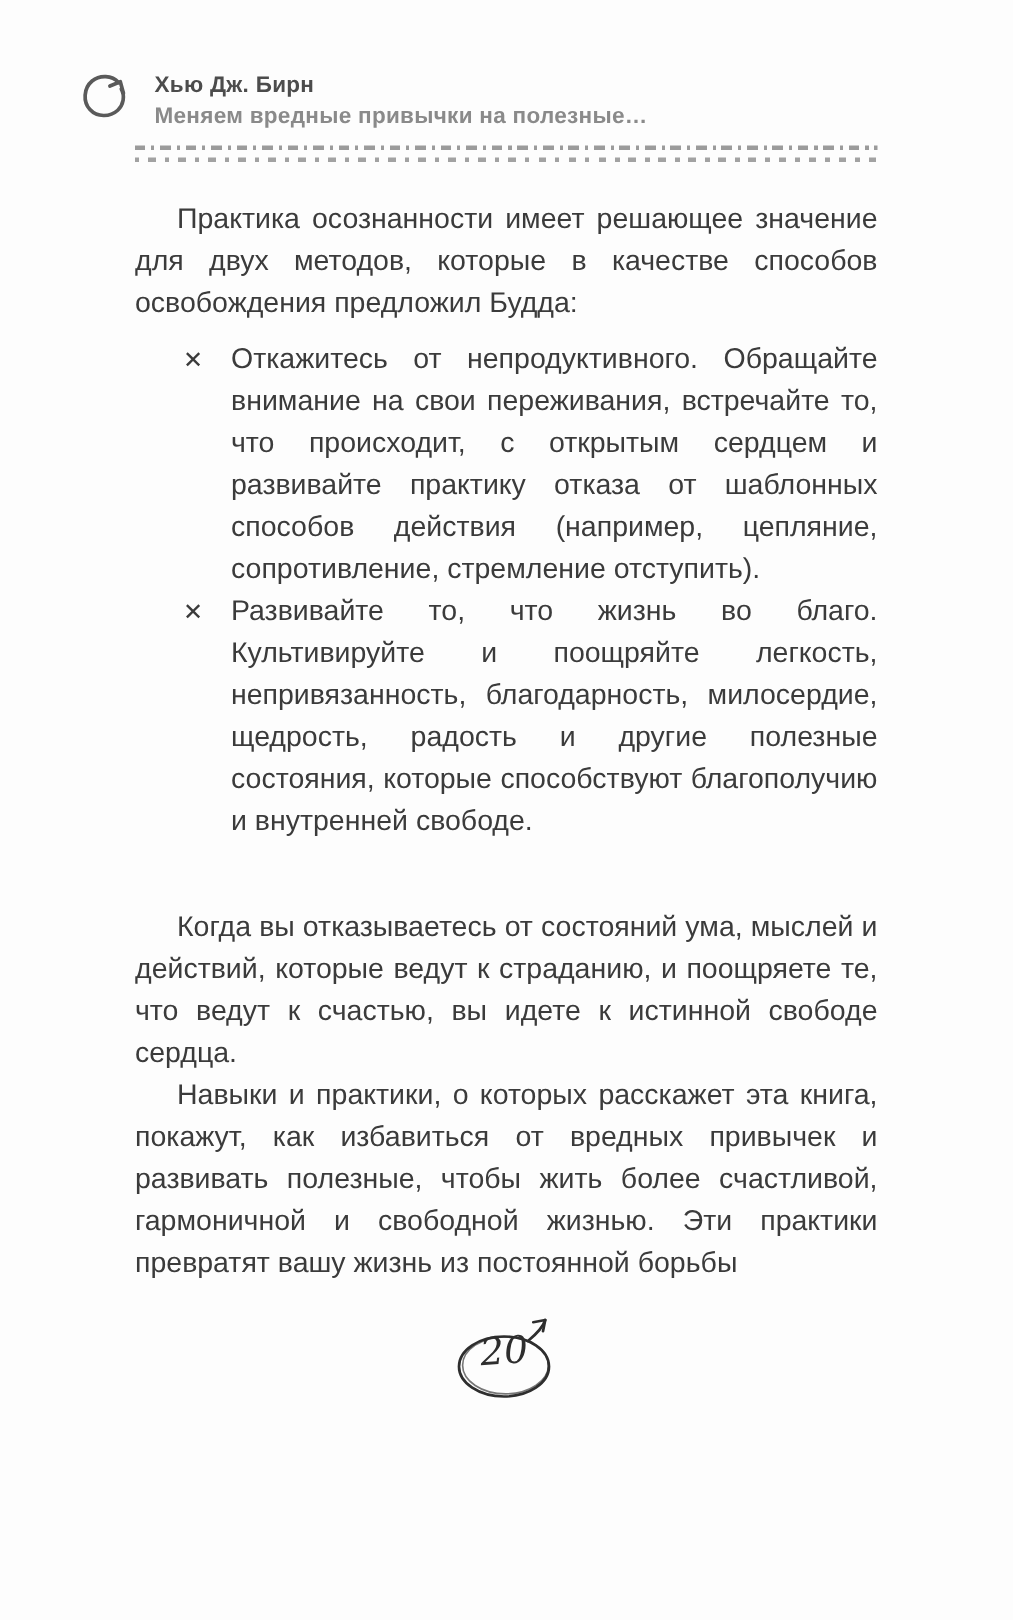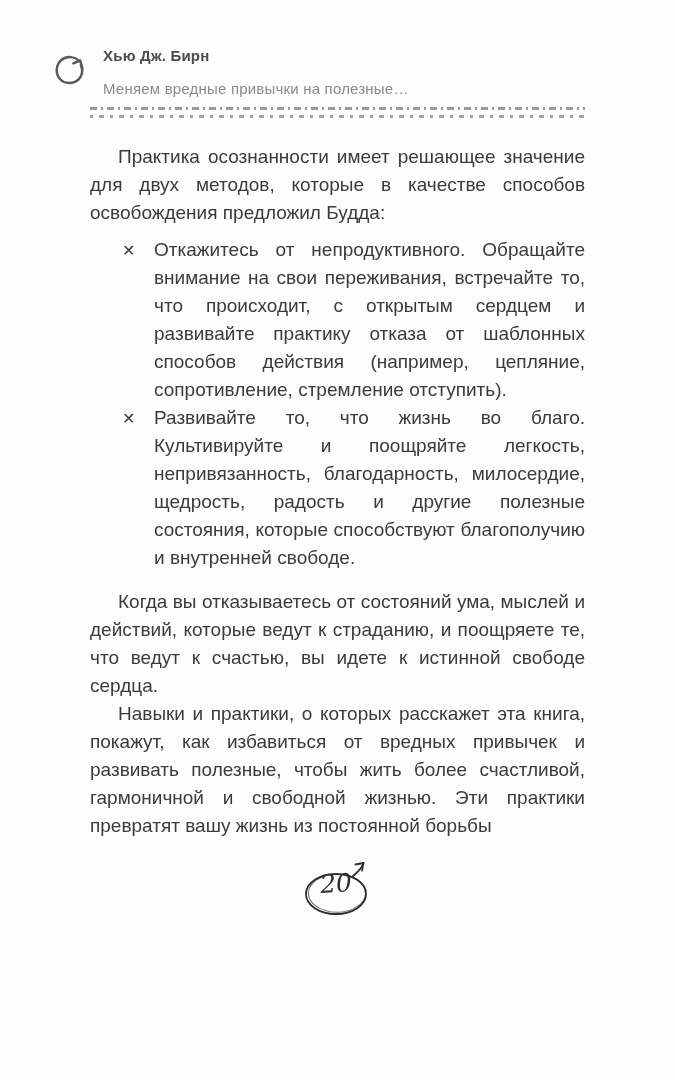--- a/index.html
+++ b/index.html
@@ -23,22 +23,22 @@
     gap: 15px;
     margin-left: -40px;
   }
   .swirl { flex: 0 0 auto; margin-top: 1px; }
   .header-text { padding-top: 2px; }
   .author {
     font-size: 15px; font-weight: 700; color: #4c4c4c;
     letter-spacing: .2px; line-height: 19px;
   }
   .book-title {
-    font-size: 15px; font-weight: 400; color: #8a8a8a;
-    letter-spacing: .2px; line-height: 19px; margin-top: 14px;
+    font-size: 15px; font-weight: 700; color: #8a8a8a;
+    letter-spacing: .2px; line-height: 19px; margin-top: 2px;
   }
   
   .separator { margin-top: 9px; }
   .sep-row1 {
     height: 3px;
     background:
       repeating-linear-gradient(90deg, #9b9b9b 0 7px, transparent 7px 11px, #9b9b9b 11px 13px, transparent 13px 17px);
   }
   .sep-row2 {
     height: 3px; margin-top: 5px;
@@ -48,21 +48,21 @@
   
   main { margin-top: 25px; }
   p {
     margin: 0;
     font-size: 19px;
     line-height: 28px;
     text-align: justify;
     hyphens: none;
   }
   p.indent { text-indent: 28px; }
-  p.para-gap { margin-top: 16px; }
+  p.para-gap { margin-top: 43px; }
   ul.bullets {
     list-style: none;
     margin: 9px 0 0 0;
     padding: 0;
   }
   ul.bullets li {
     position: relative;
     padding-left: 64px;
     font-size: 19px;
     line-height: 28px;

